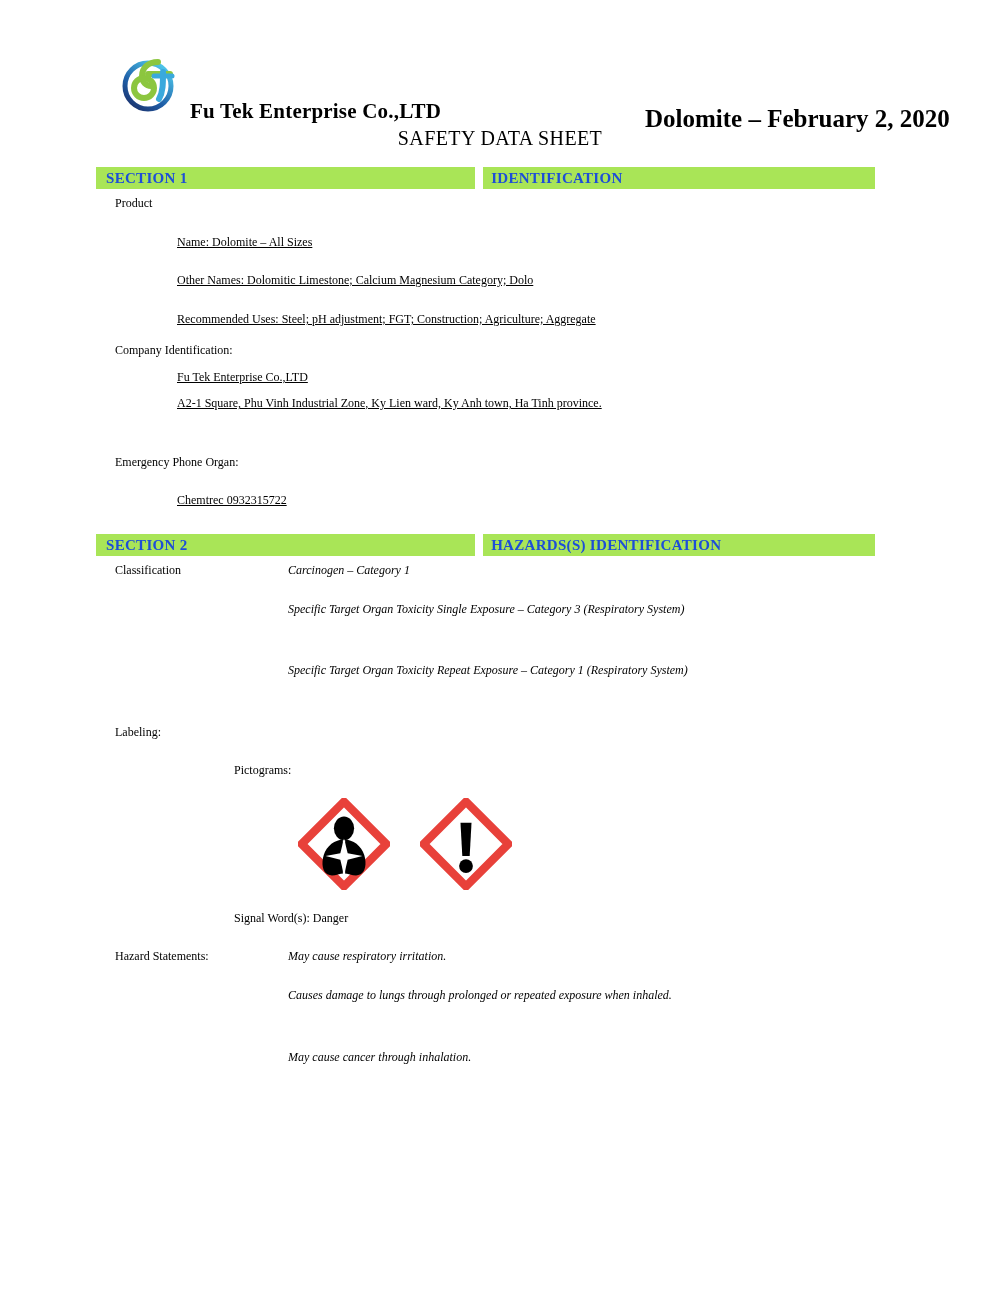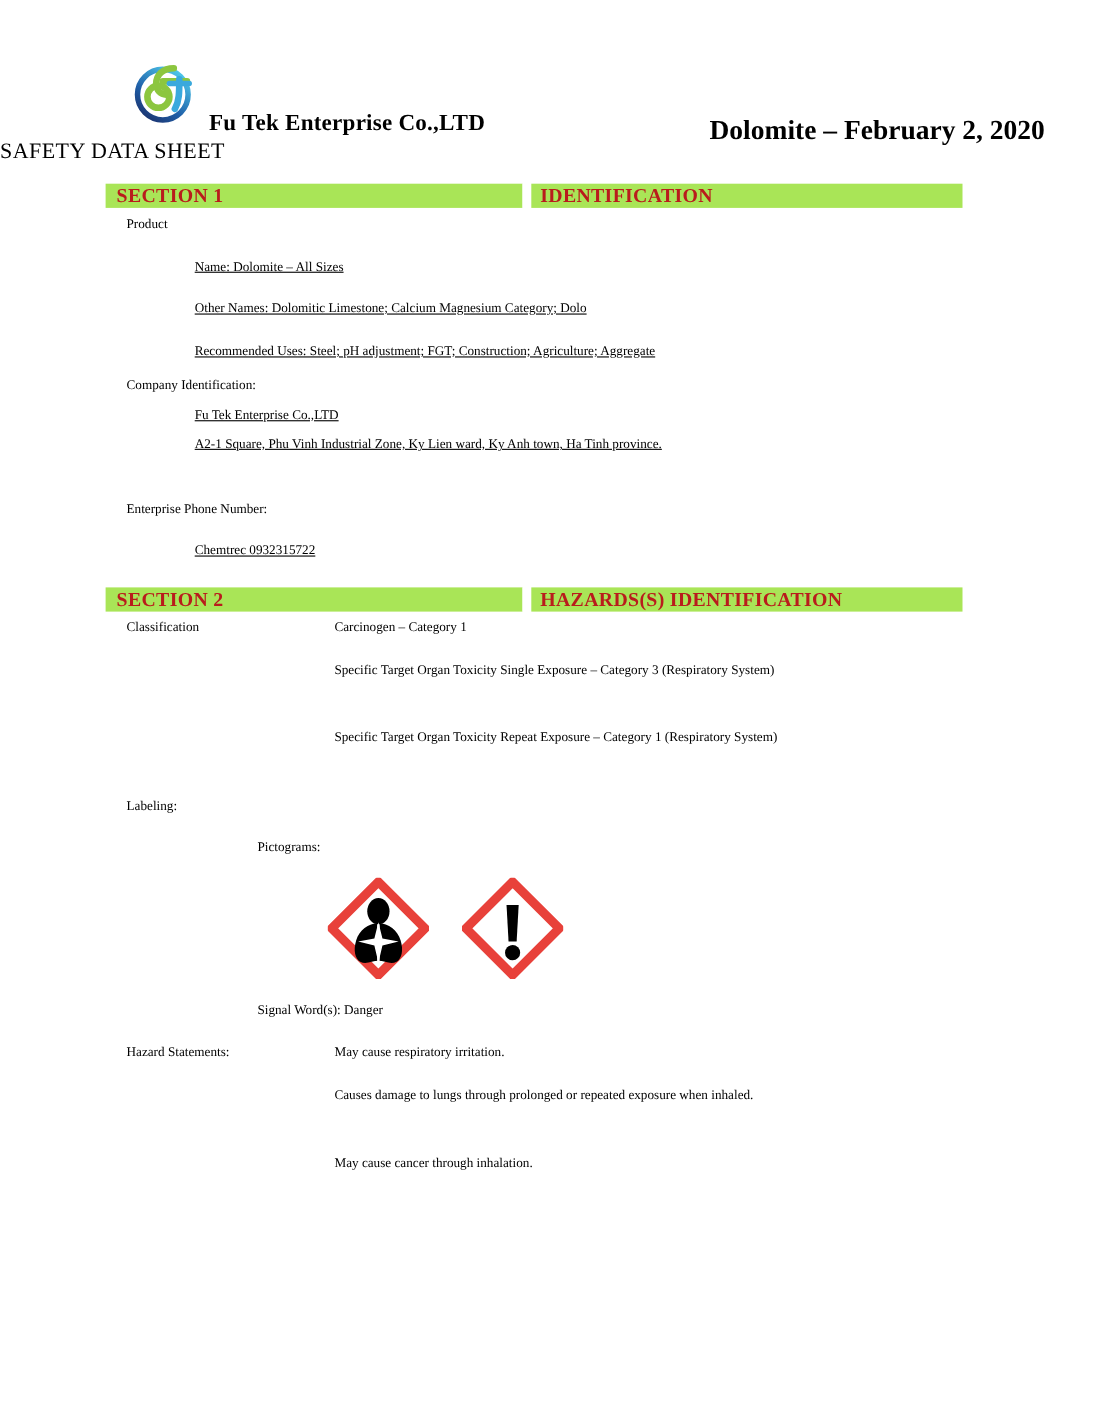--- a/index.html
+++ b/index.html
@@ -47,21 +47,21 @@
     font-weight: bold;
     letter-spacing: 0.2px;
     white-space: nowrap;
   }
 
   .sds-title {
     position: absolute;
     left: 0;
     top: 127px;
     width: 1000px;
-    text-align: left;
+    text-align: center;
     font-size: 20px;
     letter-spacing: 0.4px;
   }
 
   .doc-ref {
     position: absolute;
     left: 645px;
     top: 105px;
     font-size: 25px;
     font-weight: bold;
@@ -92,22 +92,22 @@
     width: 9px;
     background: #ffffff;
     height: 22px;
   }
   .section-bar .cell-right {
     width: 408px;
     padding-left: 8px;
     text-align: center;
   }
   .section-bar .bar-text {
-    color: #b91c1c;
-    font-size: 18px;
+    color: #1d4ed8;
+    font-size: 15px;
     font-weight: bold;
     letter-spacing: 0.3px;
     line-height: 1;
     white-space: nowrap;
   }
 
   #section1-bar { top: 167px; }
   #section2-bar { top: 534px; }
 
   
@@ -115,21 +115,21 @@
     position: absolute;
     font-size: 12px;
     line-height: 1.3;
     white-space: nowrap;
   }
   .txt.wrap { white-space: normal; }
 
   .indent0 { left: 115px; }
   .indent1 { left: 177px; text-decoration: underline; }
   .indent2 { left: 234px; }
-  .col-val { left: 304px; }
+  .col-val { left: 288px; font-style: italic; }
 
   .tight { line-height: 1.22; }
 
   
   .pictograms {
     position: absolute;
     left: 298px;
     top: 798px;
     width: 220px;
     height: 96px;
@@ -192,21 +192,21 @@
   <div class="txt indent1" style="top:273px;">Other Names: Dolomitic Limestone; Calcium Magnesium Category; Dolo</div>
 
   <div class="txt indent1" style="top:312px;">Recommended Uses: Steel; pH adjustment; FGT; Construction; Agriculture; Aggregate</div>
 
   <div class="txt indent0" style="top:343px;">Company Identification:</div>
 
   <div class="txt indent1" style="top:370px;">Fu Tek Enterprise Co.,LTD</div>
 
   <div class="txt indent1" style="top:396px;">A2-1 Square, Phu Vinh Industrial Zone, Ky Lien ward, Ky Anh town, Ha Tinh province.</div>
 
-  <div class="txt indent0" style="top:455px;">Enterprise Phone Number:</div>
+  <div class="txt indent0" style="top:455px;">Emergency Phone Organ:</div>
 
   <div class="txt indent1" style="top:493px;">Chemtrec 0932315722</div>
 
   <div class="section-bar" id="section2-bar">
     <div class="cell cell-left">
       <span class="bar-text">SECTION 2</span>
     </div>
     <div class="gap"></div>
     <div class="cell cell-right">
       <span class="bar-text">HAZARDS(S) IDENTIFICATION</span>

